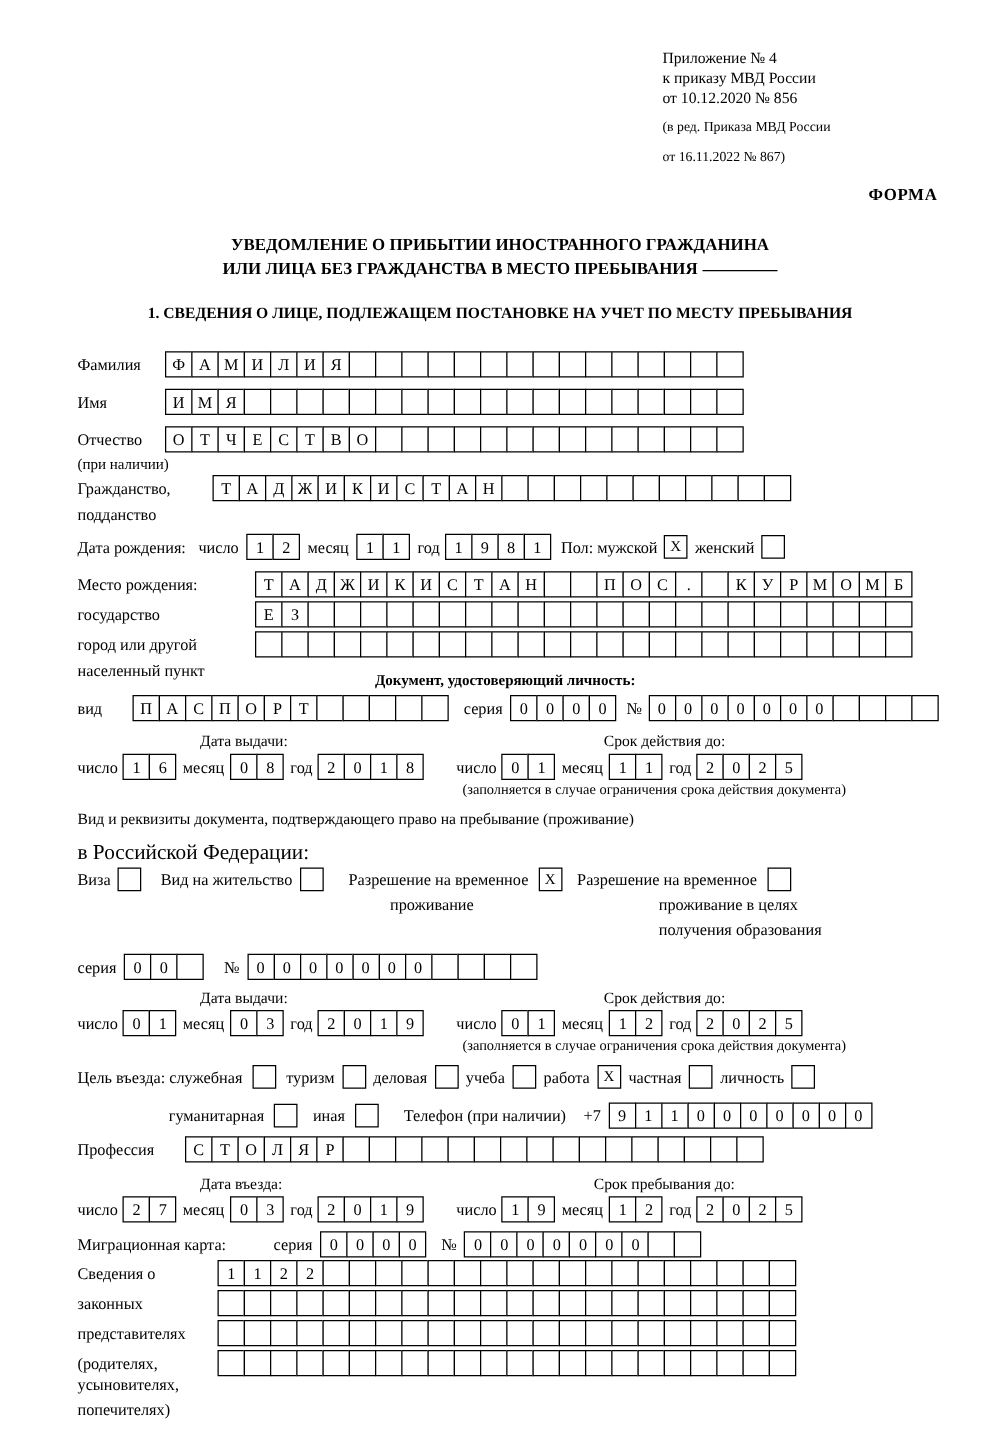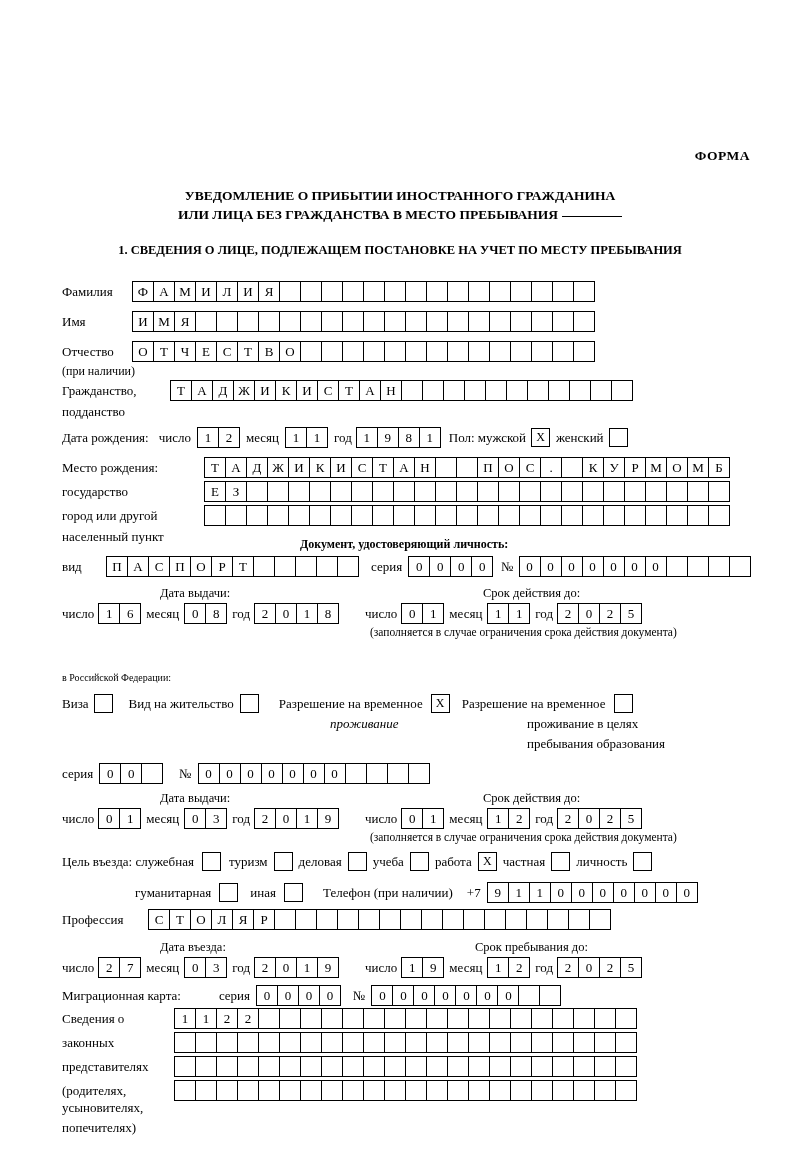--- a/index.html
+++ b/index.html
@@ -35,20 +35,27 @@
   .gap{display:inline-block;width:10px;}
   .cb{width:19px;height:19px;border:1px solid #000;display:inline-flex;align-items:center;justify-content:center;font-size:12px;box-sizing:border-box;background:#fff;}
   .note{font-size:11.5px;}
   .bold{font-weight:bold;}
 </style>
 </head>
 <body>
 
 <div class="page">
 
+  <div class="hdr">
+    <div>Приложение № 4</div>
+    <div>к приказу МВД России</div>
+    <div>от 10.12.2020 № 856</div>
+    <div class="small">(в ред. Приказа МВД России</div>
+    <div class="small">от 16.11.2022 № 867)</div>
+  </div>
   <div class="forma">ФОРМА</div>
 
   <div class="title">
     <div>УВЕДОМЛЕНИЕ О ПРИБЫТИИ ИНОСТРАННОГО ГРАЖДАНИНА</div>
     <div><span>ИЛИ ЛИЦА БЕЗ ГРАЖДАНСТВА В МЕСТО ПРЕБЫВАНИЯ</span><span class="ul"></span></div>
   </div>
   <div class="sect1">1. СВЕДЕНИЯ О ЛИЦЕ, ПОДЛЕЖАЩЕМ ПОСТАНОВКЕ НА УЧЕТ ПО МЕСТУ ПРЕБЫВАНИЯ</div>
 
   <div class="row" style="left:62px;top:281px;">
     <span class="lbl" style="width:70px;display:inline-block;">Фамилия</span>
@@ -372,42 +379,45 @@
         <span class="bx">0</span>
         <span class="bx">2</span>
         <span class="bx">5</span>
       </span>
   </div>
 
   <div class="row" style="left:370px;top:626px;">
     <span class="note">(заполняется в случае ограничения срока действия документа)</span>
   </div>
 
+  <div class="row" style="left:62px;top:648px;">
+    <span class="lbl" style="font-size:12.5px;">Вид и реквизиты документа, подтверждающего право на пребывание (проживание)</span>
+  </div>
   <div class="row" style="left:62px;top:672px;">
-    <span class="lbl" style="font-size:10px;">в Российской Федерации:</span>
+    <span class="lbl" style="font-size:17px;">в Российской Федерации:</span>
   </div>
 
   <div class="row" style="left:62px;top:694px;">
     <span class="lbl">Виза</span>
     <span class="cb" style="margin-left:5px;"></span>
     <span class="lbl" style="margin-left:16px;">Вид на жительство</span>
     <span class="cb" style="margin-left:6px;"></span>
     <span class="lbl" style="margin-left:20px;">Разрешение на временное</span>
     <span class="cb" style="margin-left:8px;">X</span>
     <span class="lbl" style="margin-left:12px;">Разрешение на временное</span>
     <span class="cb" style="margin-left:8px;"></span>
   </div>
-  <div class="row" style="left:330px;top:716px;font-style:italic;">
+  <div class="row" style="left:312px;top:716px;">
     <span class="lbl">проживание</span>
   </div>
   <div class="row" style="left:527px;top:716px;">
     <span class="lbl">проживание в целях</span>
   </div>
   <div class="row" style="left:527px;top:736px;">
-    <span class="lbl">пребывания образования</span>
+    <span class="lbl">получения образования</span>
   </div>
 
   <div class="row" style="left:62px;top:763px;">
     <span class="lbl">серия</span>
     <span class="boxes" id="permit-series" style="margin-left:6px;">
         <span class="bx">0</span>
         <span class="bx">0</span>
         <span class="bx"></span>
       </span>
     <span class="lbl" style="margin-left:16px;">№</span>

